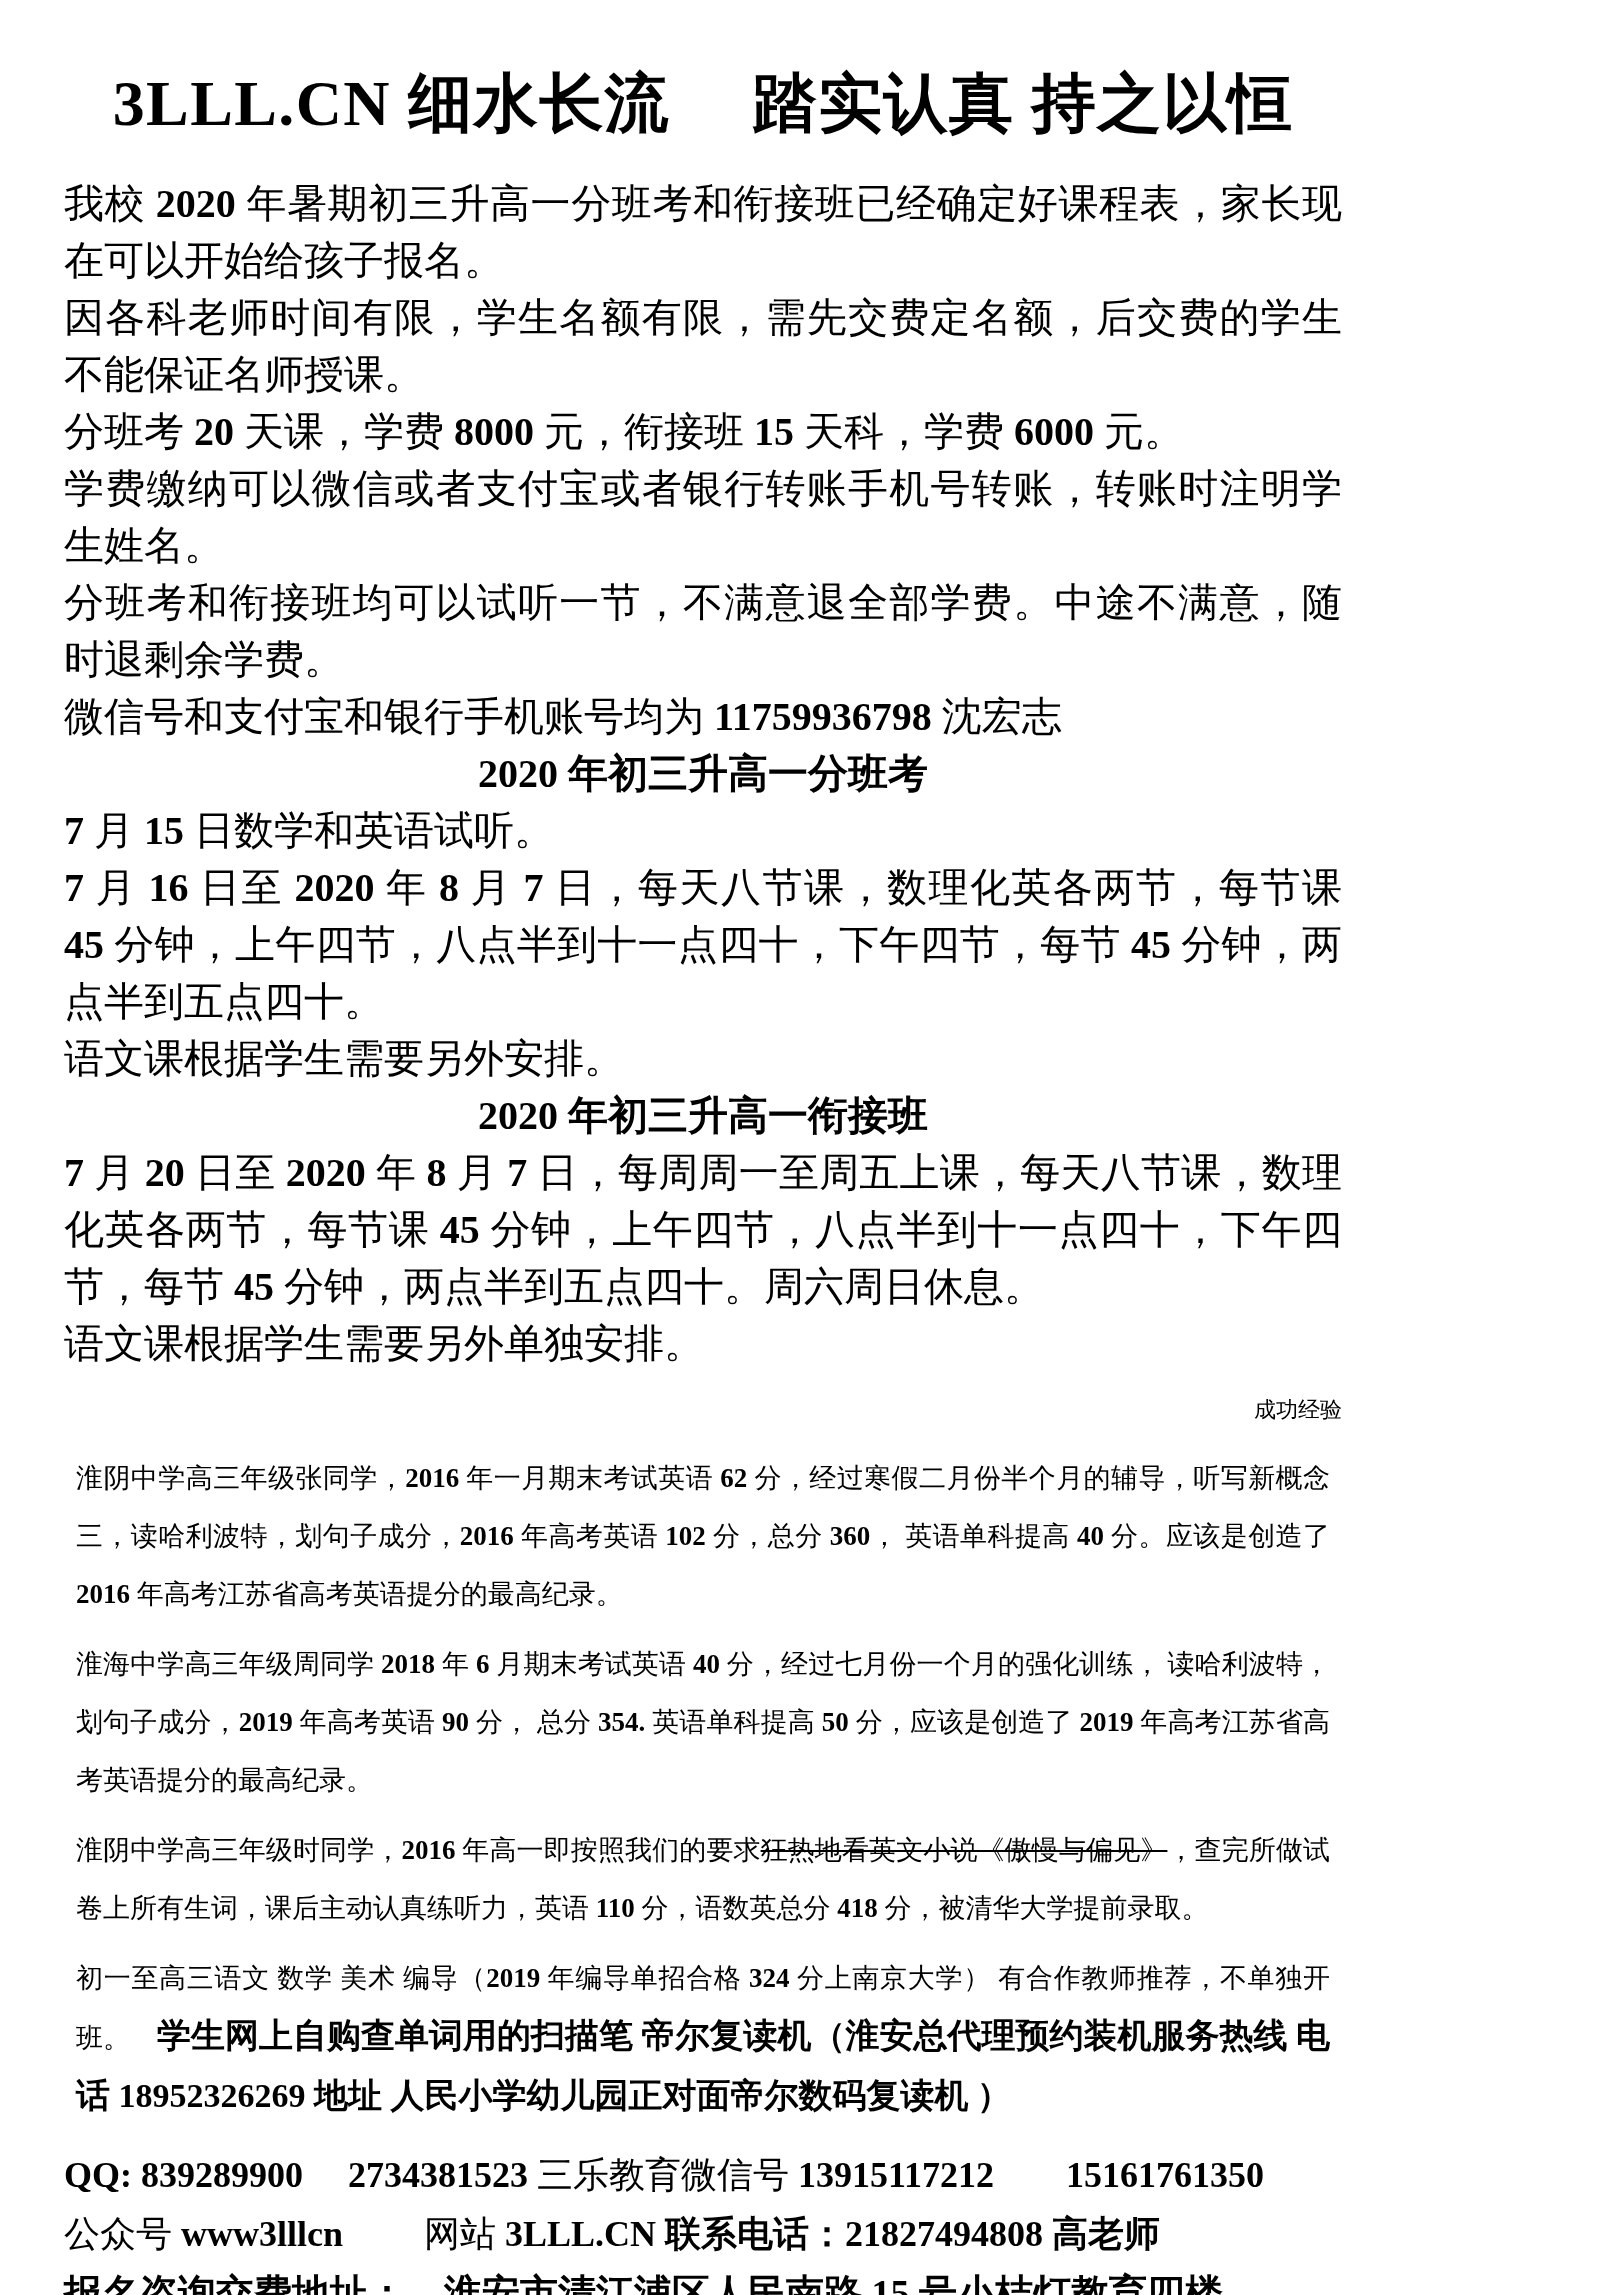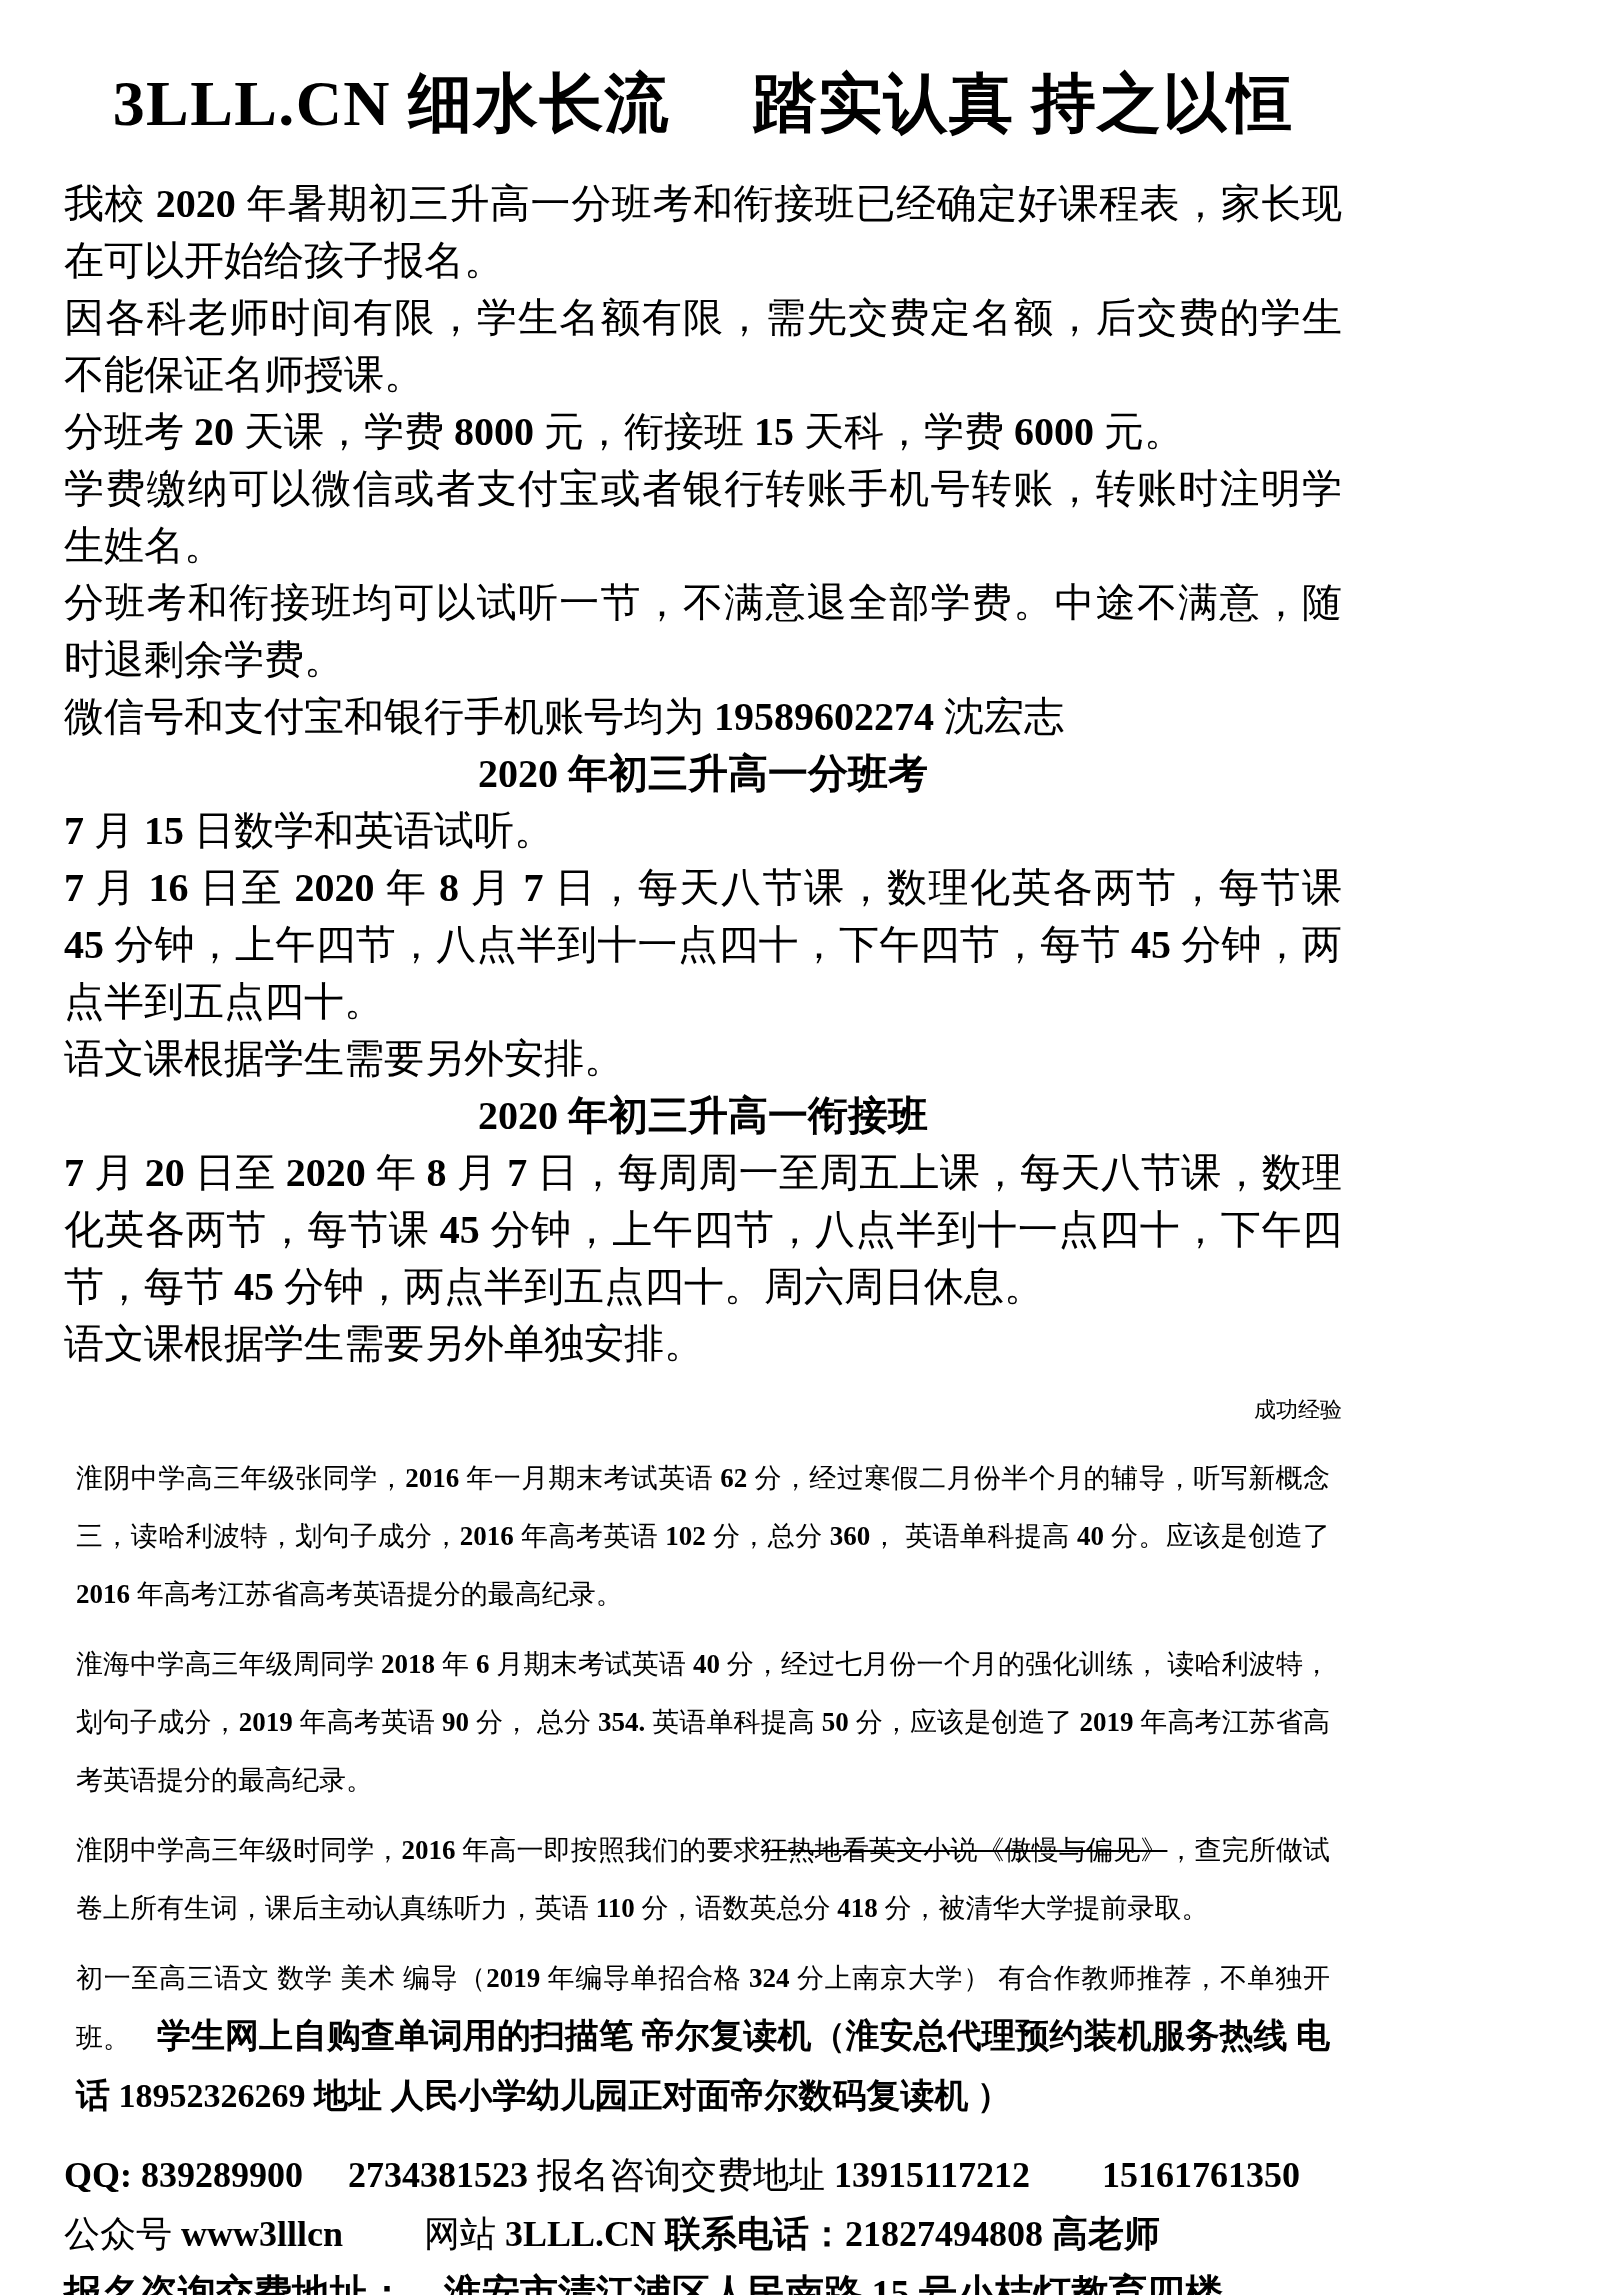--- a/index.html
+++ b/index.html
@@ -71,35 +71,35 @@
 
 <div class="page">
 
   <p class="doc-title"><span class="b">3LLL.CN 细水长流　 踏实认真 持之以恒</span></p>
 
   <p class="body-para"><span>我校 </span><span class="b">2020</span><span> 年暑期初三升高一分班考和衔接班已经确定好课程表，家长现在可以开始给孩子报名。</span></p>
   <p class="body-para"><span>因各科老师时间有限，学生名额有限，需先交费定名额，后交费的学生不能保证名师授课。</span></p>
   <p class="body-para"><span>分班考 </span><span class="b">20</span><span> 天课，学费 </span><span class="b">8000</span><span> 元，衔接班 </span><span class="b">15</span><span> 天科，学费 </span><span class="b">6000</span><span> 元。</span></p>
   <p class="body-para"><span>学费缴纳可以微信或者支付宝或者银行转账手机号转账，转账时注明学生姓名。</span></p>
   <p class="body-para"><span>分班考和衔接班均可以试听一节，不满意退全部学费。中途不满意，随时退剩余学费。</span></p>
-  <p class="body-para"><span>微信号和支付宝和银行手机账号均为 </span><span class="b">19589602274</span><span> 沈宏志</span></p>
+  <p class="body-para"><span>微信号和支付宝和银行手机账号均为 </span><span class="b">11759936798</span><span> 沈宏志</span></p>
 
   <p class="center-heading"><span class="b">2020 年初三升高一分班考</span></p>
   <p class="body-para"><span class="b">7</span><span> 月 </span><span class="b">15</span><span> 日数学和英语试听。</span></p>
   <p class="body-para"><span class="b">7</span><span> 月 </span><span class="b">16</span><span> 日至 </span><span class="b">2020</span><span> 年 </span><span class="b">8</span><span> 月 </span><span class="b">7</span><span> 日，每天八节课，数理化英各两节，每节课 </span><span class="b">45</span><span> 分钟，上午四节，八点半到十一点四十，下午四节，每节 </span><span class="b">45</span><span> 分钟，两点半到五点四十。</span></p>
   <p class="body-para"><span>语文课根据学生需要另外安排。</span></p>
 
   <p class="center-heading"><span class="b">2020 年初三升高一衔接班</span></p>
   <p class="body-para"><span class="b">7</span><span> 月 </span><span class="b">20</span><span> 日至 </span><span class="b">2020</span><span> 年 </span><span class="b">8</span><span> 月 </span><span class="b">7</span><span> 日，每周周一至周五上课，每天八节课，数理化英各两节，每节课 </span><span class="b">45</span><span> 分钟，上午四节，八点半到十一点四十，下午四节，每节 </span><span class="b">45</span><span> 分钟，两点半到五点四十。周六周日休息。</span></p>
   <p class="body-para"><span>语文课根据学生需要另外单独安排。</span></p>
 
   <p class="small-heading"><span>成功经验</span></p>
   <p class="small-para"><span>淮阴中学高三年级张同学，</span><span class="b">2016</span><span> 年一月期末考试英语 </span><span class="b">62</span><span> 分，经过寒假二月份半个月的辅导，听写新概念三，读哈利波特，划句子成分，</span><span class="b">2016</span><span> 年高考英语 </span><span class="b">102</span><span> 分，总分 </span><span class="b">360</span><span>，  英语单科提高 </span><span class="b">40</span><span> 分。应该是创造了 </span><span class="b">2016</span><span> 年高考江苏省高考英语提分的最高纪录。</span></p>
   <p class="small-para"><span>淮海中学高三年级周同学  </span><span class="b">2018</span><span> 年 </span><span class="b">6</span><span> 月期末考试英语 </span><span class="b">40</span><span> 分，经过七月份一个月的强化训练，  读哈利波特，划句子成分，</span><span class="b">2019</span><span> 年高考英语 </span><span class="b">90</span><span> 分，  总分  </span><span class="b">354.</span><span>  英语单科提高 </span><span class="b">50</span><span> 分，应该是创造了 </span><span class="b">2019</span><span> 年高考江苏省高考英语提分的最高纪录。</span></p>
   <p class="small-para"><span>淮阴中学高三年级时同学，</span><span class="b">2016</span><span> 年高一即按照我们的要求</span><span class="s">狂热地看英文小说《傲慢与偏见》</span><span>，查完所做试卷上所有生词，课后主动认真练听力，英语 </span><span class="b">110</span><span> 分，语数英总分 </span><span class="b">418</span><span> 分，被清华大学提前录取。</span></p>
   <p class="small-para"><span>初一至高三语文 数学 美术 编导（</span><span class="b">2019</span><span> 年编导单招合格 </span><span class="b">324</span><span> 分上南京大学） 有合作教师推荐，不单独开班。　</span><span class="b lg">学生网上自购查单词用的扫描笔 帝尔复读机（淮安总代理预约装机服务热线 电话 </span><span class="b lg">18952326269</span><span class="b lg"> 地址 人民小学幼儿园正对面帝尔数码复读机 ）</span></p>
 
-  <p class="contact-para contact-first"><span class="b">QQ: 839289900　 2734381523 </span><span>报名咨询交费地址 </span><span class="b">13915117212　　15161761350</span></p>
+  <p class="contact-para contact-first"><span class="b">QQ: 839289900　 2734381523 </span><span>三乐教育微信号 </span><span class="b">13915117212　　15161761350</span></p>
   <p class="contact-para"><span>公众号 </span><span class="b">www3lllcn</span><span>　　 网站 </span><span class="b">3LLL.CN</span><span>  </span><span class="b">联系电话：21827494808 高老师</span></p>
   <p class="contact-para address-para"><span class="b">报名咨询交费地址：　淮安市清江浦区人民南路 15 号小桔灯教育四楼。</span></p>
 
 </div>
 
 
 </body></html>

